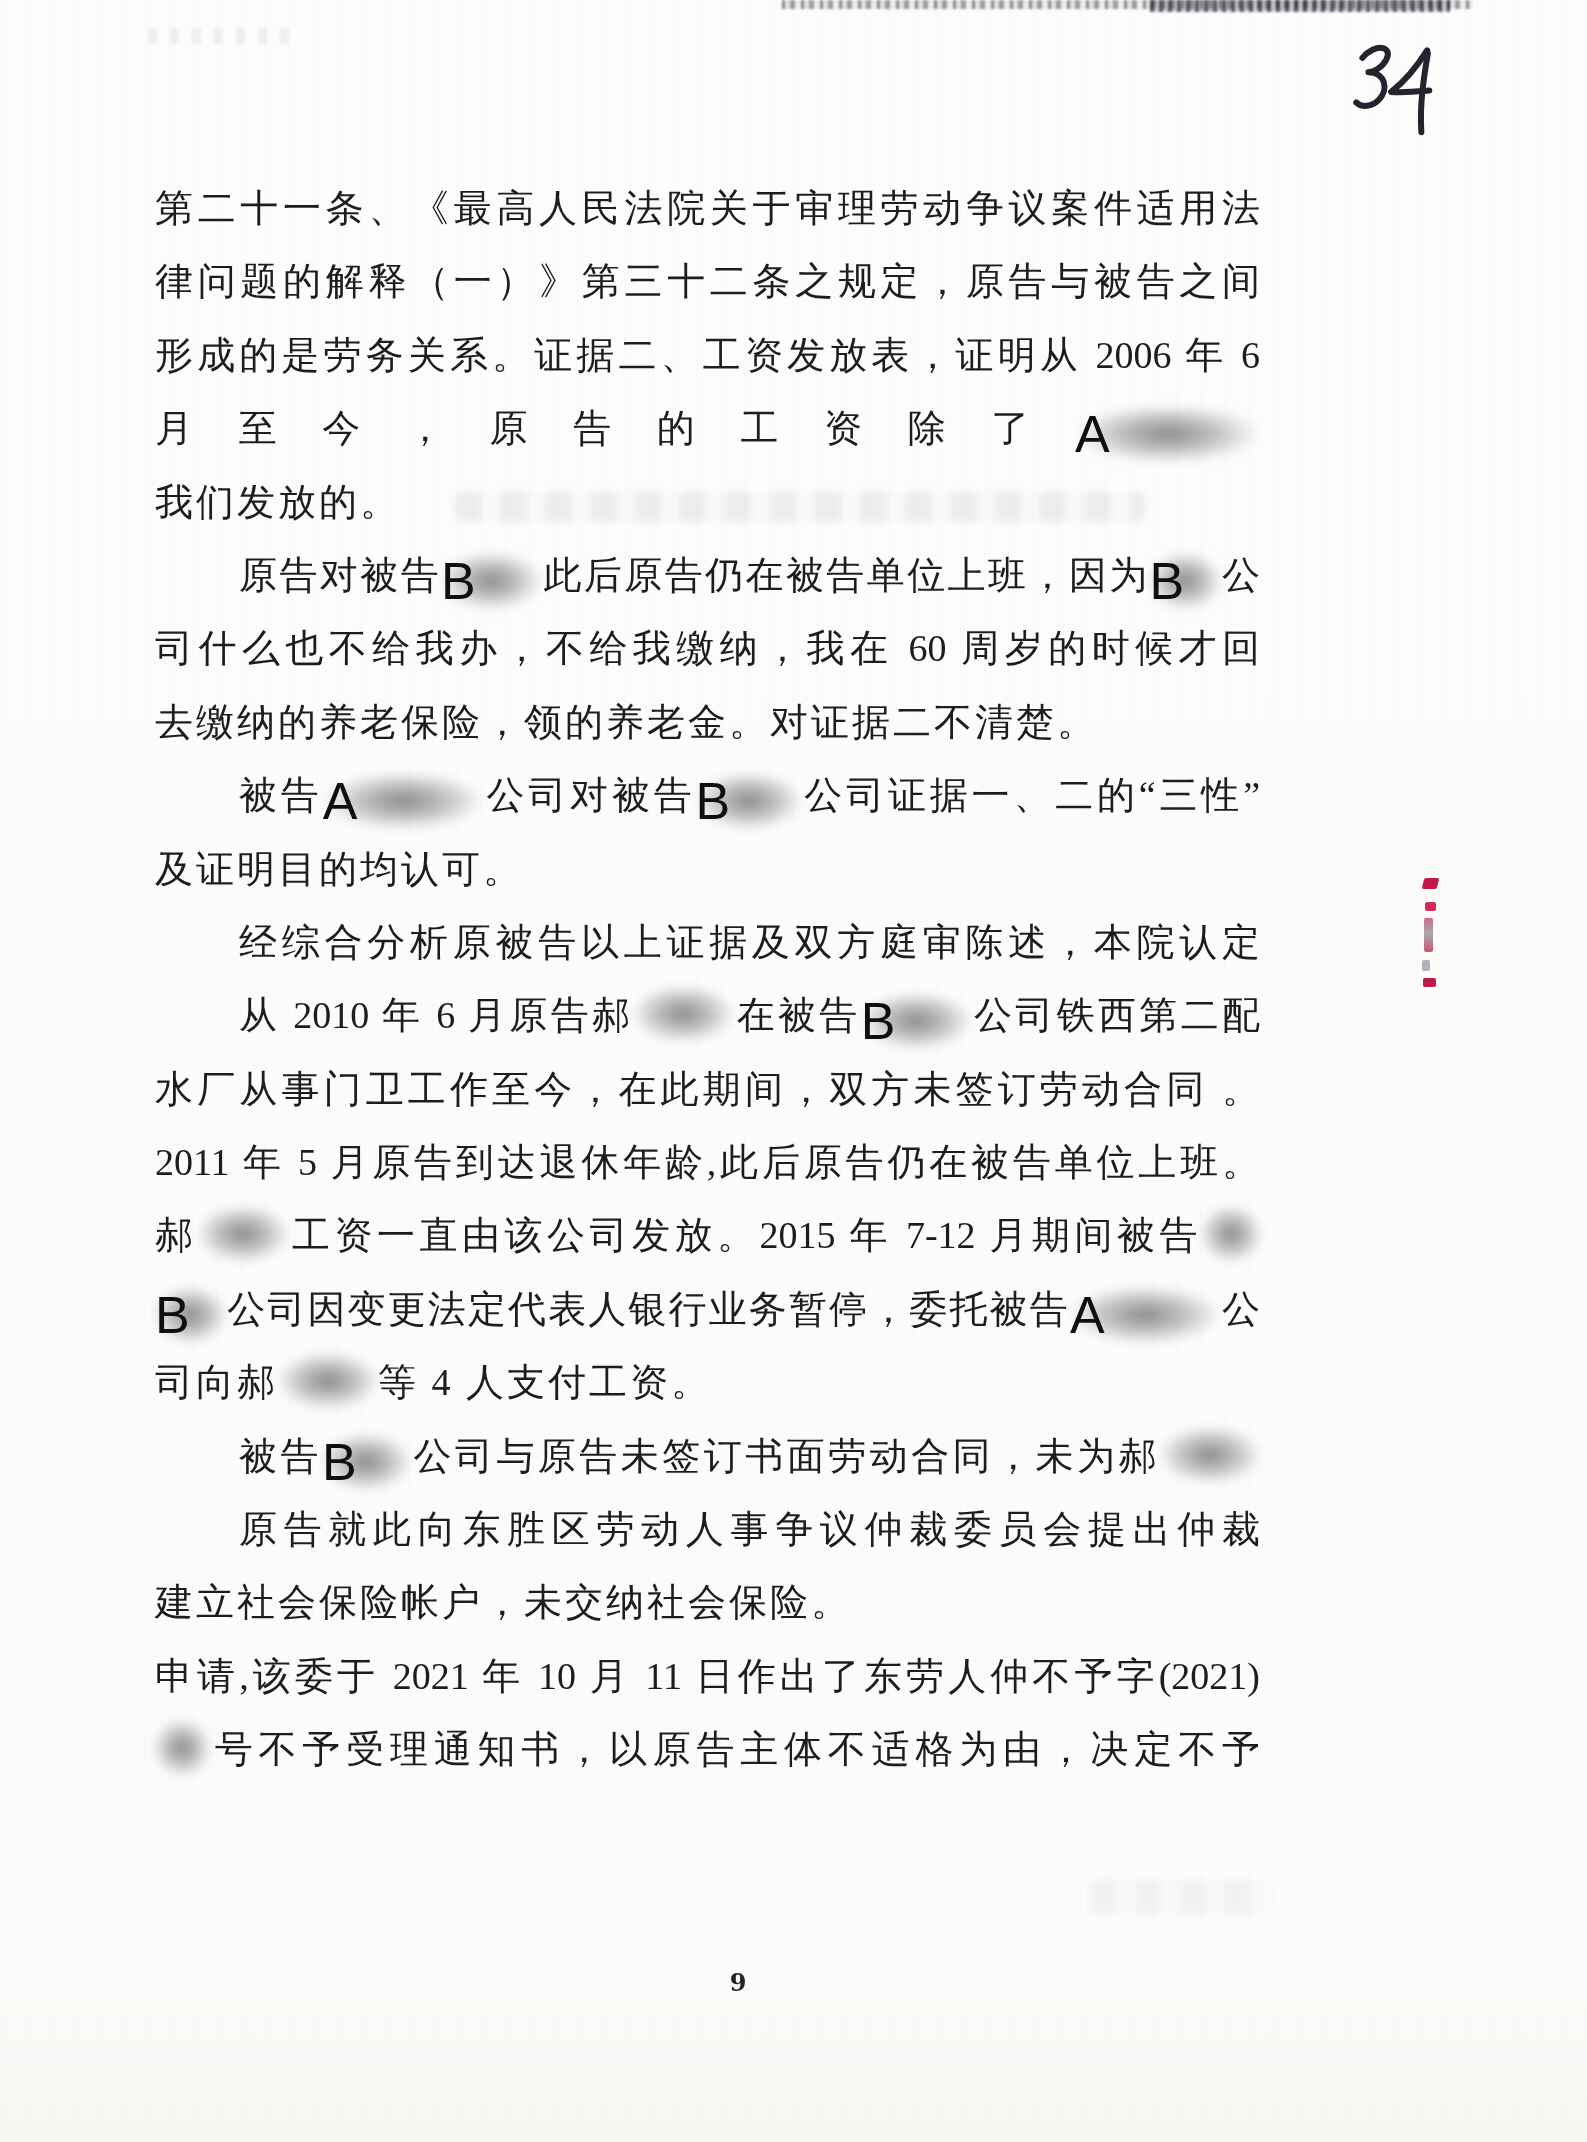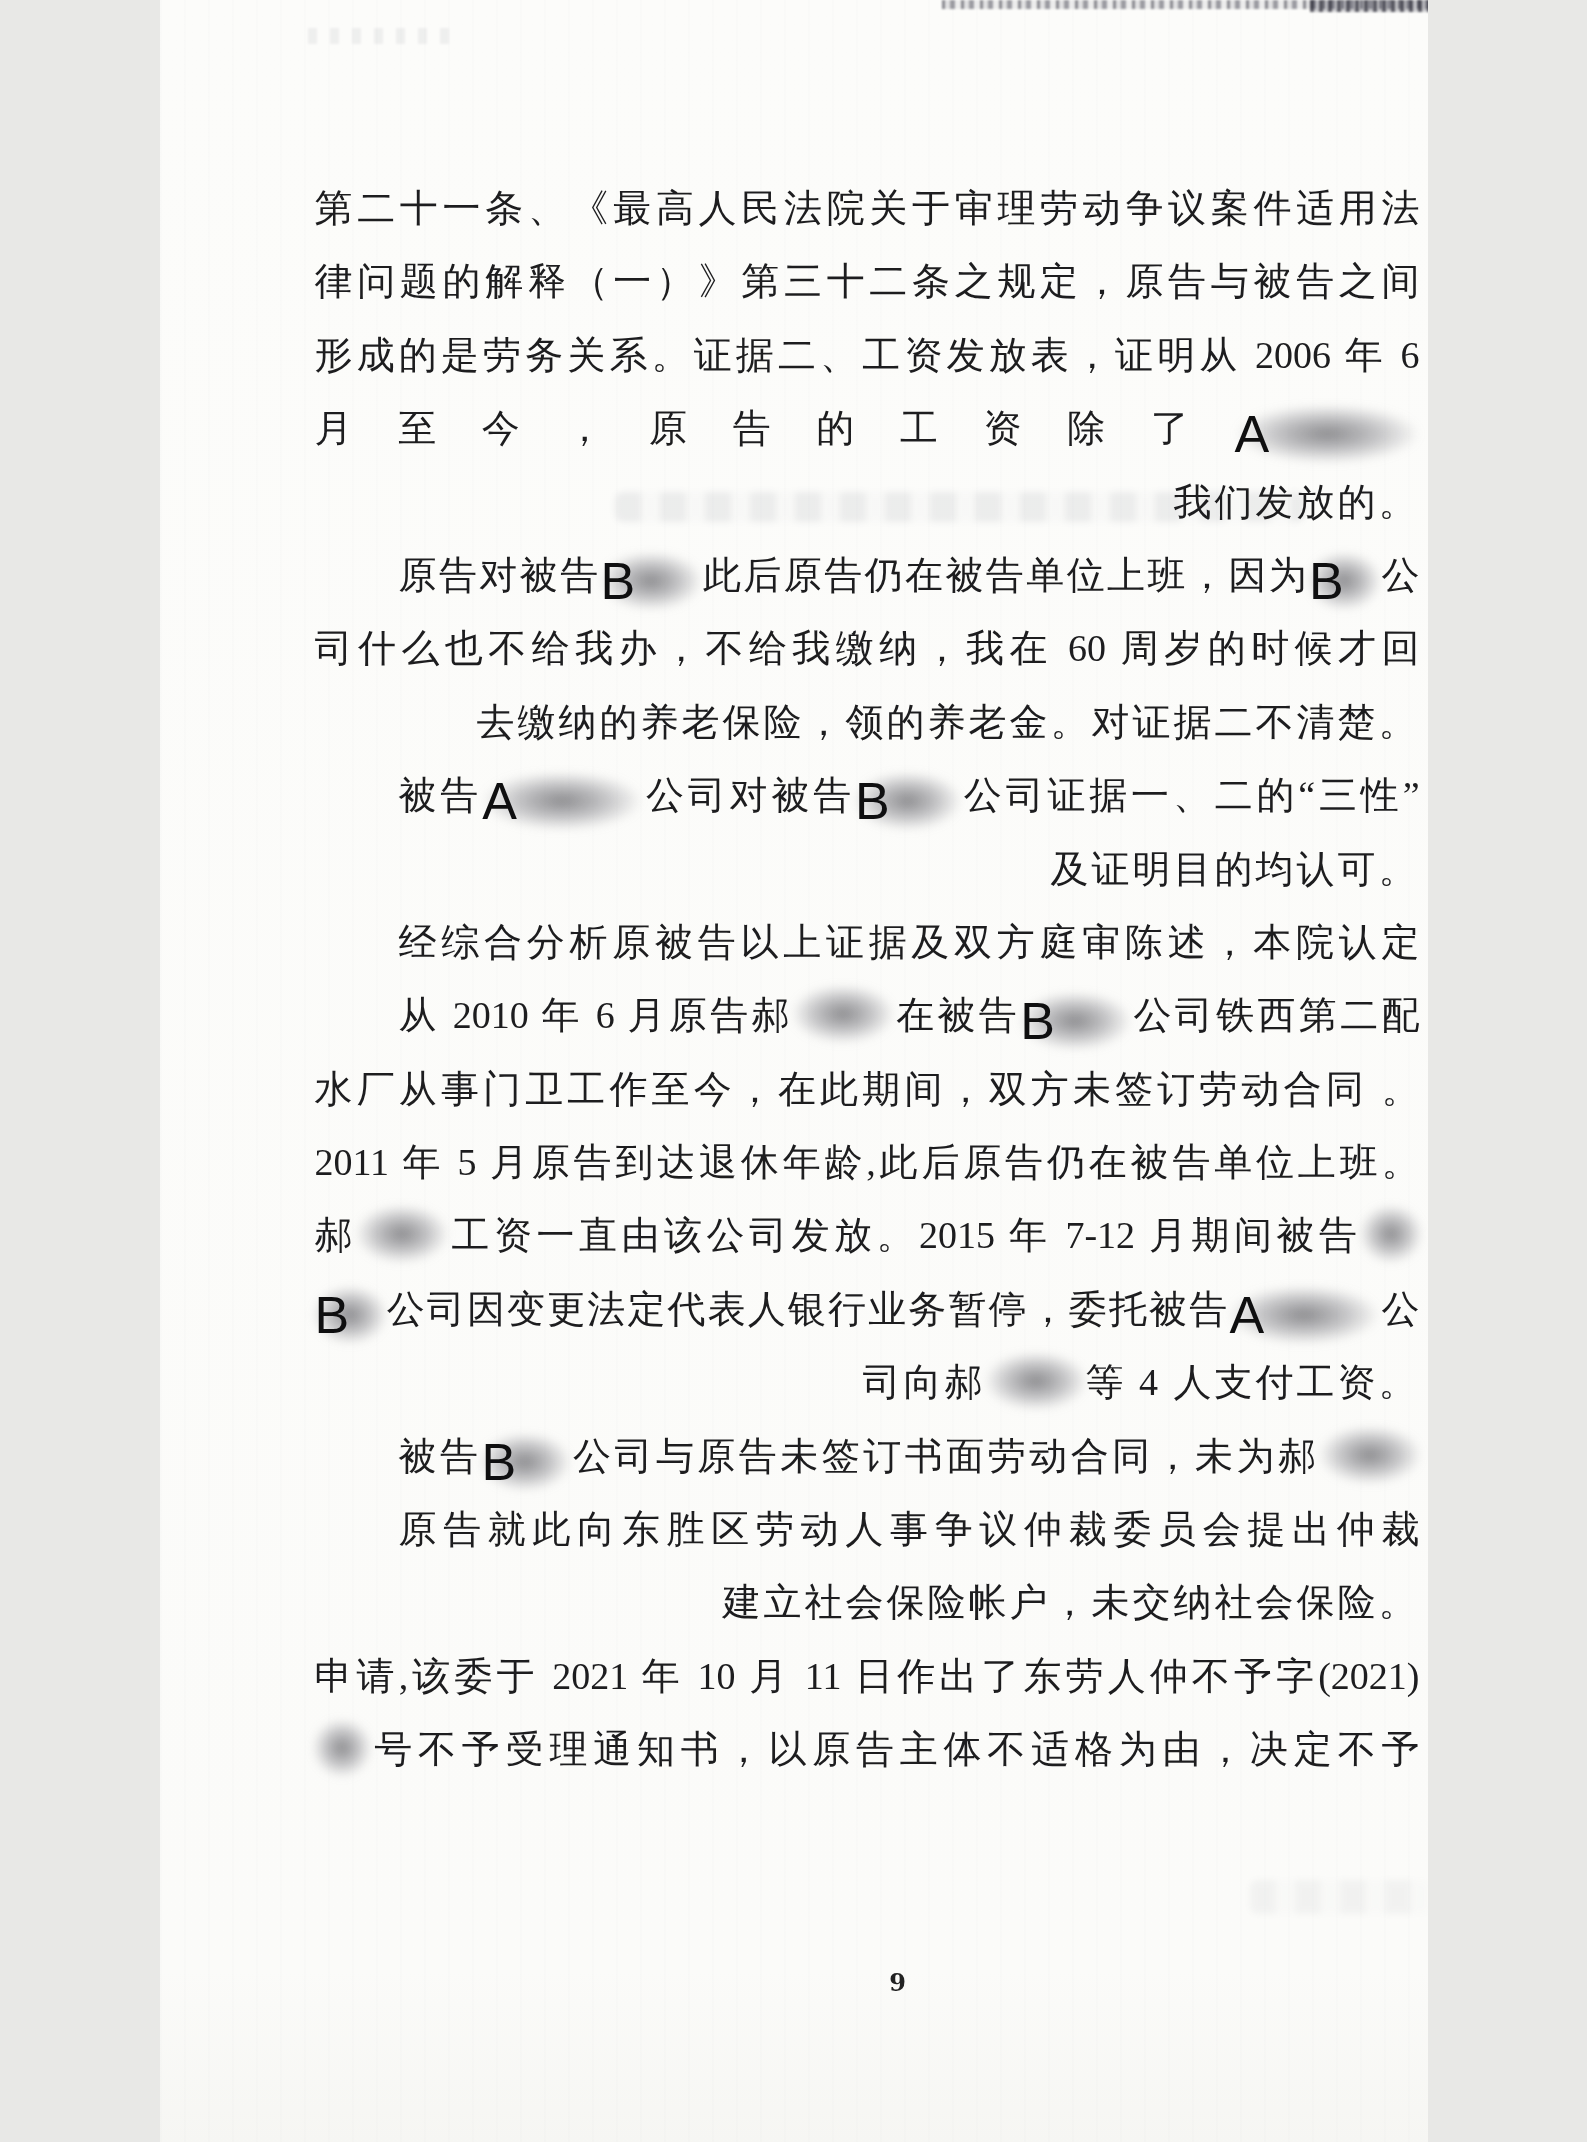--- a/index.html
+++ b/index.html
@@ -1,34 +1,34 @@
 <!DOCTYPE html>
 <html><head>
 <meta charset="utf-8">
 <style>
   html,body{margin:0;padding:0;background:#e8e8e6;}
   .page{
     position:relative;
-    width:1268px;height:2142px;
+    width:1587px;height:2142px;
     margin:0 auto;
     background:
       repeating-linear-gradient(90deg, rgba(60,70,90,0.012) 0 2px, rgba(0,0,0,0) 2px 24px),
       linear-gradient(180deg,#fcfcfa 0%,#fbfbf9 92%,#f6f6f3 100%);
     overflow:hidden;
     font-family:"Liberation Serif","DejaVu Serif",serif;
   }
   .text-col{
     position:absolute;left:155px;top:172px;width:1105px;
   }
   .line{
     height:73.4px;line-height:73.4px;
     font-size:38px;color:#1d1d1f;
     letter-spacing:3px;
     white-space:nowrap;
-    text-align:right;
+    text-align:left;
   }
   .line.j{letter-spacing:0;text-align:justify;text-align-last:justify;text-justify:inter-ideograph;}
   .line.ind{padding-left:84px;}
   
   .redact{
     position:relative;display:inline-block;height:52px;
     vertical-align:-11px;letter-spacing:0;
   }
   .redact::before{
     content:"";position:absolute;left:-4px;right:-4px;top:0;bottom:-4px;

